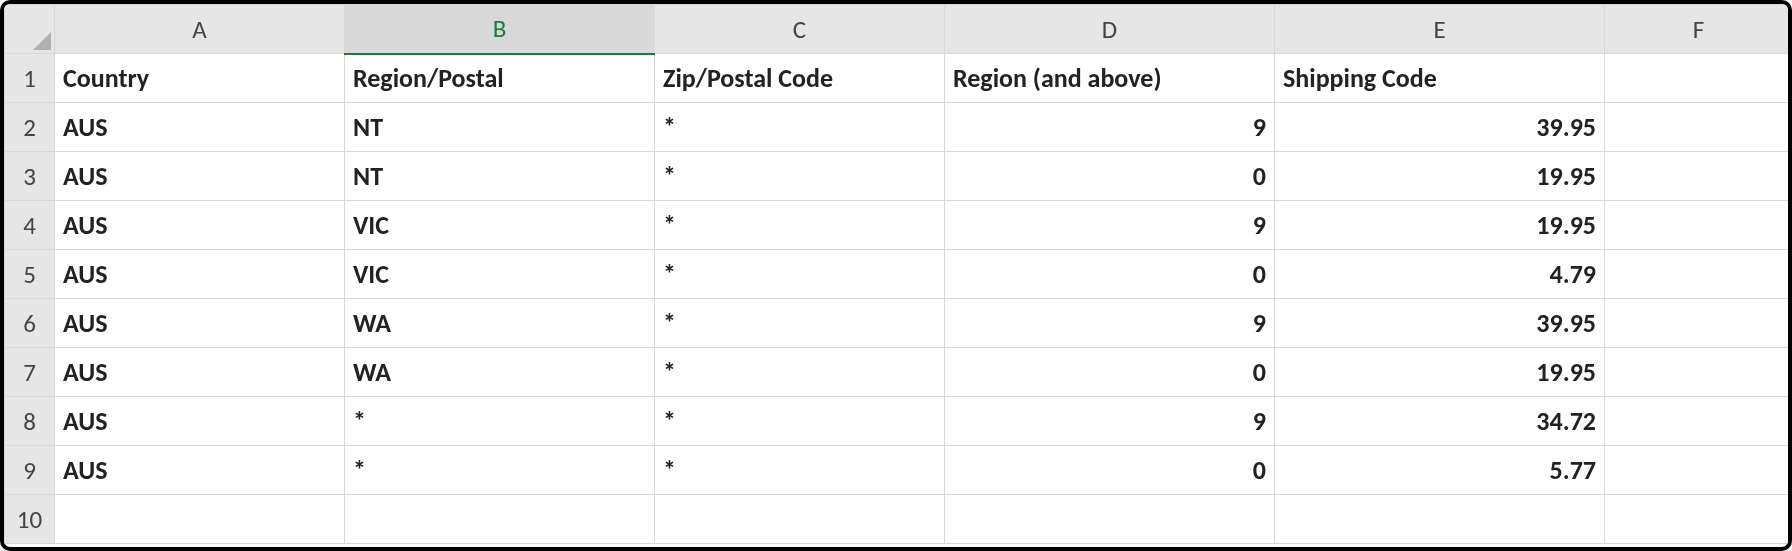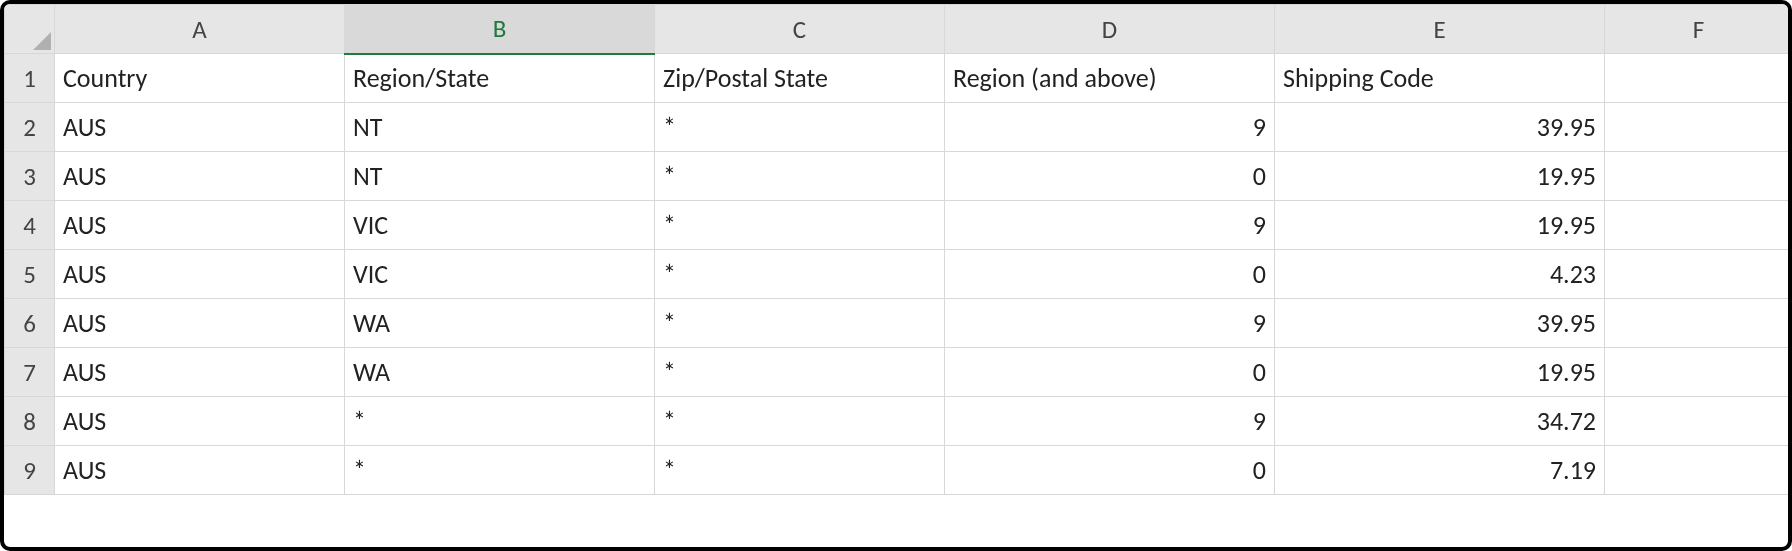--- a/index.html
+++ b/index.html
@@ -56,21 +56,21 @@
   }
   
   .row-head {
     background: #e6e6e6;
     text-align: center;
     color: #444;
     font-size: 25px;
     width: 50px;
   }
   
-  td.cell { background: #fff; text-align: left; }
+  td.cell { background: #fff; text-align: left; font-weight: bold; }
   td.cell.num { text-align: right; }
   
   col.c-row { width: 50px; }
   col.c-A { width: 290px; }
   col.c-B { width: 310px; }
   col.c-C { width: 290px; }
   col.c-D { width: 330px; }
   col.c-E { width: 330px; }
   col.c-F { width: 188px; }
 </style>
@@ -102,22 +102,22 @@
           <th class="col-head">D</th>
           <th class="col-head">E</th>
           <th class="col-head">F</th>
         </tr>
     </thead>
     <tbody>
 
     <tr>
           <th class="row-head">1</th>
           <td class="cell">Country</td>
-          <td class="cell">Region/State</td>
-          <td class="cell">Zip/Postal State</td>
+          <td class="cell">Region/Postal</td>
+          <td class="cell">Zip/Postal Code</td>
           <td class="cell">Region (and above)</td>
           <td class="cell">Shipping Code</td>
           <td class="cell"></td>
         </tr>
         <tr>
           <th class="row-head">2</th>
           <td class="cell">AUS</td>
           <td class="cell">NT</td>
           <td class="cell">*</td>
           <td class="cell num">9</td>
@@ -141,21 +141,21 @@
           <td class="cell num">9</td>
           <td class="cell num">19.95</td>
           <td class="cell"></td>
         </tr>
         <tr>
           <th class="row-head">5</th>
           <td class="cell">AUS</td>
           <td class="cell">VIC</td>
           <td class="cell">*</td>
           <td class="cell num">0</td>
-          <td class="cell num">4.23</td>
+          <td class="cell num">4.79</td>
           <td class="cell"></td>
         </tr>
         <tr>
           <th class="row-head">6</th>
           <td class="cell">AUS</td>
           <td class="cell">WA</td>
           <td class="cell">*</td>
           <td class="cell num">9</td>
           <td class="cell num">39.95</td>
           <td class="cell"></td>
@@ -177,18 +177,27 @@
           <td class="cell num">9</td>
           <td class="cell num">34.72</td>
           <td class="cell"></td>
         </tr>
         <tr>
           <th class="row-head">9</th>
           <td class="cell">AUS</td>
           <td class="cell">*</td>
           <td class="cell">*</td>
           <td class="cell num">0</td>
-          <td class="cell num">7.19</td>
+          <td class="cell num">5.77</td>
+          <td class="cell"></td>
+        </tr>
+        <tr>
+          <th class="row-head">10</th>
+          <td class="cell"></td>
+          <td class="cell"></td>
+          <td class="cell"></td>
+          <td class="cell num"></td>
+          <td class="cell num"></td>
           <td class="cell"></td>
         </tr>
       </tbody>
   </table>
 </div>
 
 </body></html>

